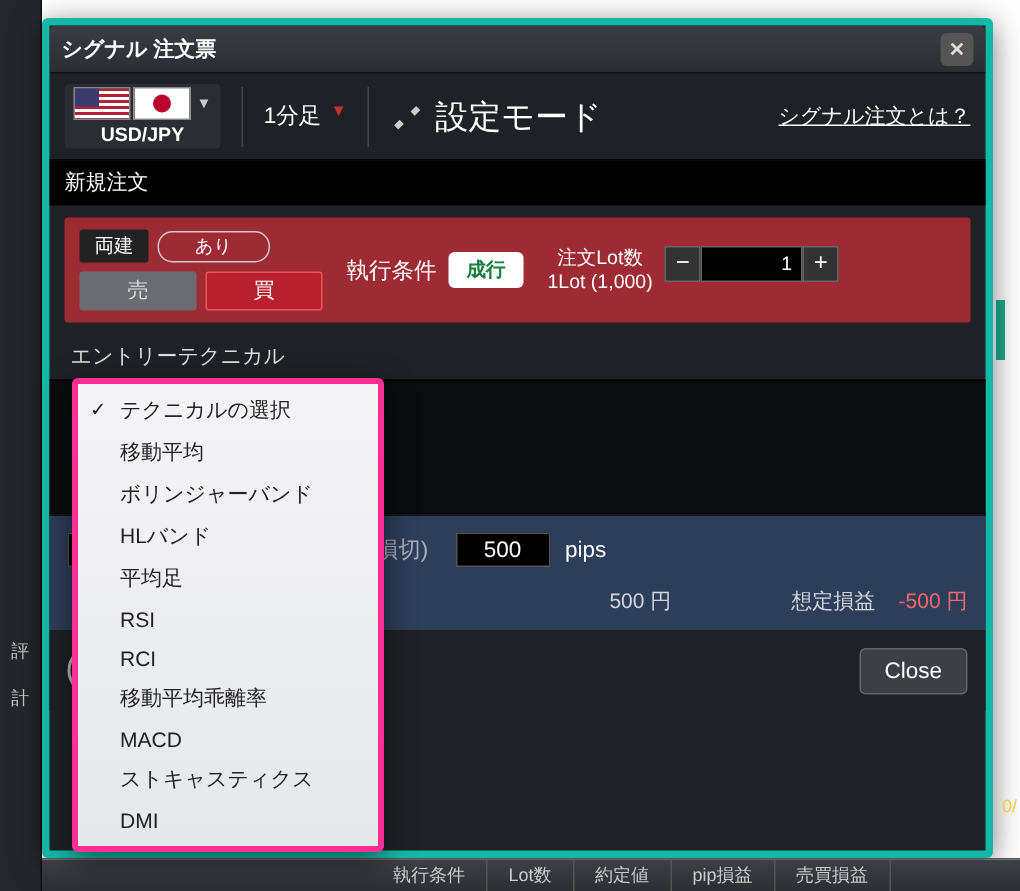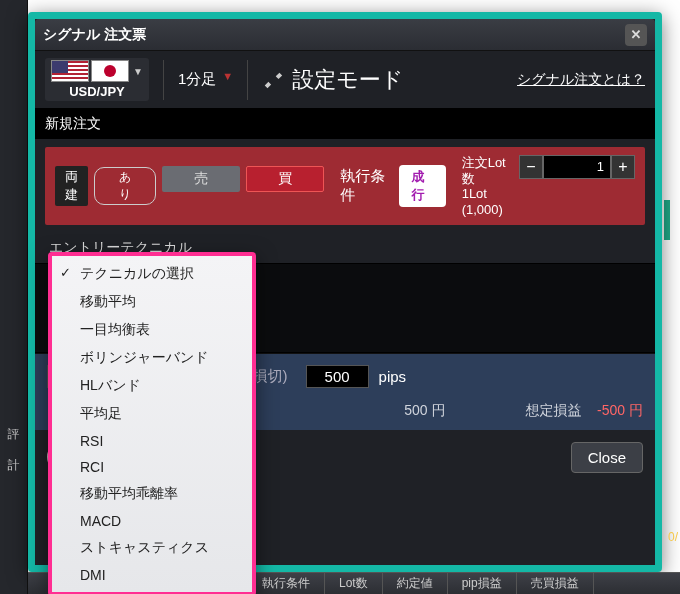--- a/index.html
+++ b/index.html
@@ -17,21 +17,21 @@
     position: absolute; inset: 0;
     background: #fff;
   }
   .candle { position:absolute; width:6px; background:#d33; }
   .candle.green{ background:#2a8; }
 
   .panel {
     position: absolute;
     left: 28px; top: 12px; right: 18px; bottom: 22px;
     background: #1f2126;
-    border: 7px solid #14b8a6;
+    border: 5px solid #14b8a6;
     border-radius: 4px;
     box-shadow: 0 4px 20px rgba(0,0,0,.5);
     display: flex; flex-direction: column;
   }
   .titlebar {
     height: 32px;
     display:flex; align-items:center;
     padding: 0 8px;
     background: linear-gradient(#3a3d44,#2b2d33);
     border-bottom:1px solid #111;
@@ -66,31 +66,31 @@
   .mode{display:flex;align-items:center;gap:8px;font-size:22px;}
   .wrench{width:22px;height:22px;position:relative;}
   .wrench svg{width:22px;height:22px;fill:#ccc;}
   .help-link{margin-left:auto;font-size:14px;text-decoration:underline;cursor:pointer;}
   .tabbar{height:30px;background:#000;display:flex;align-items:center;padding:0 10px;font-size:14px;}
   .ordercfg{
     background:#9e2b33;
     margin:8px 10px; border-radius:2px;
     display:flex; align-items:center; padding:8px 10px; gap:16px;
   }
-  .leftcol{display:flex;flex-direction:row;gap:6px;}
+  .leftcol{display:flex;flex-direction:column;gap:6px;}
   .hedge-row{display:flex;align-items:center;gap:6px;font-size:13px;}
   .hedge-label{background:#222;padding:2px 10px;border-radius:2px;}
   .hedge-pill{border:1px solid #ccc;border-radius:10px;padding:1px 24px;font-size:12px;text-align:center;}
   .bs-row{display:flex;gap:6px;}
   .bs-btn{width:78px;height:26px;border-radius:2px;display:flex;align-items:center;justify-content:center;font-size:14px;}
   .sell{background:#6a6c72;color:#ddd;}
   .buy{background:#b8202f;color:#fff;border:1px solid #e55;}
   .exec{display:flex;align-items:center;gap:8px;}
   .exec-label{font-size:15px;}
-  .exec-pill{background:#fff;color:#a21caf;border-radius:4px;padding:3px 12px;font-weight:bold;}
+  .exec-pill{background:#fff;color:#15803d;border-radius:4px;padding:3px 12px;font-weight:bold;}
   .lot{display:flex;align-items:flex-start;gap:8px;}
   .lot-label{display:flex;flex-direction:column;align-items:center;font-size:13px;line-height:1.2;}
   .stepper{display:flex;align-items:center;}
   .step-btn{width:24px;height:24px;background:#333;border:1px solid #666;color:#fff;display:flex;align-items:center;justify-content:center;font-size:16px;cursor:pointer;}
   .step-val{width:68px;height:24px;background:#000;border:1px solid #666;color:#fff;text-align:right;padding:0 6px;line-height:22px;}
   .entry-h{padding:6px 14px;font-size:14px;color:#ddd;}
   .darkgap{background:#0b0c0e;height:90px;margin:0;border-top:1px solid #000;border-bottom:1px solid #000;}
   .pips-row{
     background:#2d3e5a;margin:0;padding:10px 12px;
     display:flex;align-items:center;gap:18px;font-size:15px;
@@ -263,21 +263,20 @@
         </svg>
     </div>
     <span class="start-label">シグナル発注開始</span>
     <div class="close-btn"><span>Close</span></div>
   </div>
 </div>
 
 <div class="dropdown" id="dd">
     <div class="dd-item sel">テクニカルの選択</div>
     <div class="dd-item">移動平均</div>
-    <div class="dd-item">一目均衡表</div>
     <div class="dd-item">ボリンジャーバンド</div>
     <div class="dd-item">HLバンド</div>
     <div class="dd-item">平均足</div>
     <div class="dd-item">RSI</div>
     <div class="dd-item">RCI</div>
     <div class="dd-item">移動平均乖離率</div>
     <div class="dd-item">MACD</div>
     <div class="dd-item">ストキャスティクス</div>
     <div class="dd-item">DMI</div>
   </div>

